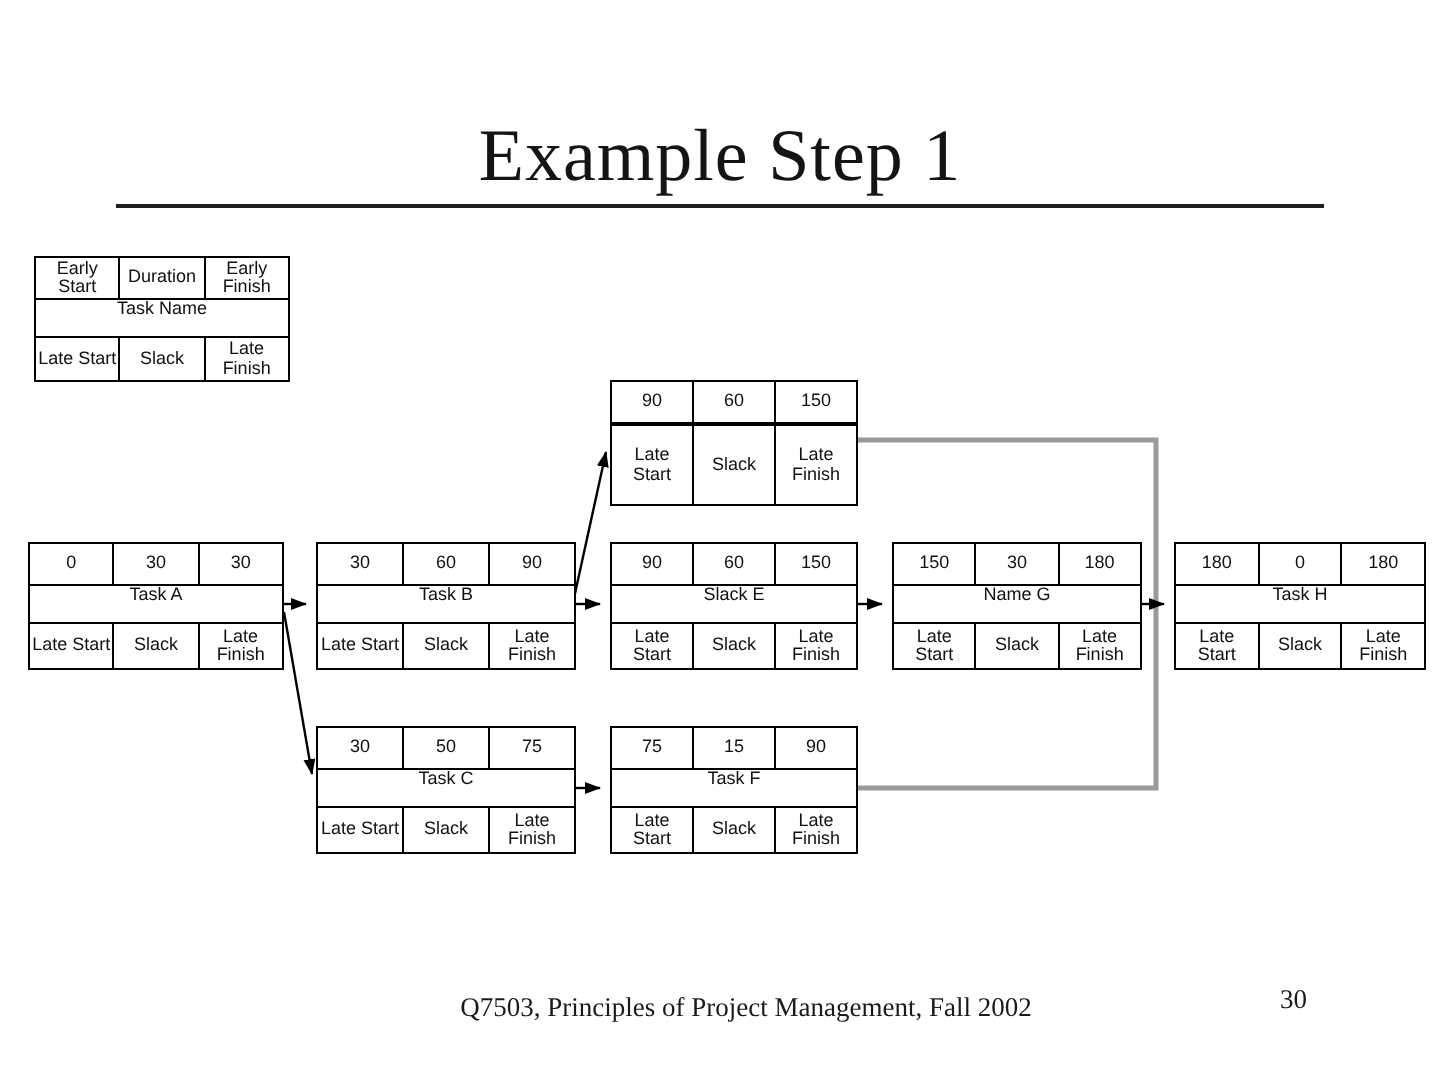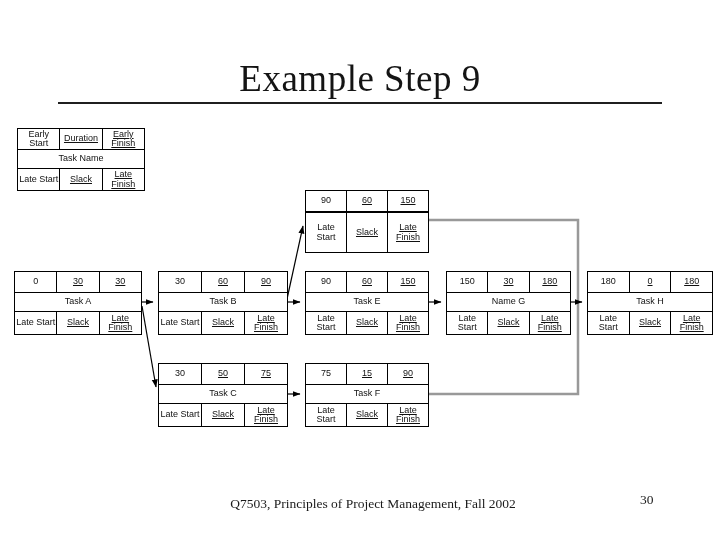--- a/index.html
+++ b/index.html
@@ -16,44 +16,44 @@
   .title{position:absolute;left:0;top:56px;width:720px;height:46px;
          text-align:center;font-family:"Liberation Serif",serif;
          font-size:37px;line-height:46px;color:#141414;letter-spacing:0.5px;}
   .title-rule{position:absolute;left:58px;top:102px;width:604px;height:0;
               border-top:2px solid #1f1f1f;}
 
   .task-box{position:absolute;background:#fff;border:1px solid var(--box-border);
             display:flex;flex-direction:column;font-size:9px;color:#111;}
   .trow{display:flex;}
   .trow.top{height:20px;border-bottom:1px solid var(--box-border);}
-  .trow.mid{height:18px;align-items:center;justify-content:center;}
+  .trow.mid{height:18px;align-items:flex-start;justify-content:center;}
   .trow.bot{flex:1;border-top:1px solid var(--box-border);}
   .tcell{flex:1;display:flex;align-items:center;justify-content:center;
          text-align:center;line-height:1.05;overflow:hidden;padding:0 1px;}
-  .tcell+.tcell{border-left:1px solid var(--box-border);text-decoration:underline;}
+  .tcell+.tcell{border-left:1px solid var(--box-border);}
   .trow.mid .tcell{border-left:none;}
 
   svg.connectors{position:absolute;left:0;top:0;width:720px;height:540px;
                  pointer-events:none;}
   .conn-black{stroke:var(--arrow-color);stroke-width:1.2;fill:none;}
   .conn-gray{stroke:var(--merge-color);stroke-width:2.5;fill:none;}
   .arrowhead{fill:var(--arrow-color);}
 
   .footer{position:absolute;left:0;top:496px;width:720px;text-align:center;
           font-family:"Liberation Serif",serif;font-size:13.5px;color:#1a1a1a;padding-left:13px;}
   .page-number{position:absolute;left:640px;top:492px;width:40px;
                font-family:"Liberation Serif",serif;font-size:13.5px;color:#1a1a1a;}
 </style>
 </head>
 <body>
 
 <div class="slide">
 
-  <div class="title">Example Step 9</div>
+  <div class="title">Example Step 1</div>
   <div class="title-rule"></div>
 
   <svg class="connectors" viewBox="0 0 720 540">
     <defs>
       <marker id="arw" markerWidth="9" markerHeight="8" refX="7.5" refY="3" orient="auto" markerUnits="userSpaceOnUse">
         <path class="arrowhead" d="M0,0 L8,3 L0,6 Z"></path>
       </marker>
     </defs>
     <path class="conn-gray" d="M427,220 L578,220 L578,394 L429,394"></path>
     <line class="conn-black" x1="140" y1="302" x2="153" y2="302" marker-end="url(#arw)"></line>
@@ -126,21 +126,21 @@
     </div>
   </div>
 
   <div class="task-box" style="left:305px;top:271px;width:122px;height:62px">
     <div class="trow top">
       <div class="tcell">90</div>
       <div class="tcell">60</div>
       <div class="tcell">150</div>
     </div>
     <div class="trow mid">
-      <div class="tcell">Task E</div>
+      <div class="tcell">Slack E</div>
     </div>
     <div class="trow bot">
       <div class="tcell">Late Start</div>
       <div class="tcell">Slack</div>
       <div class="tcell">Late Finish</div>
     </div>
   </div>
 
   <div class="task-box" style="left:446px;top:271px;width:123px;height:62px">
     <div class="trow top">

